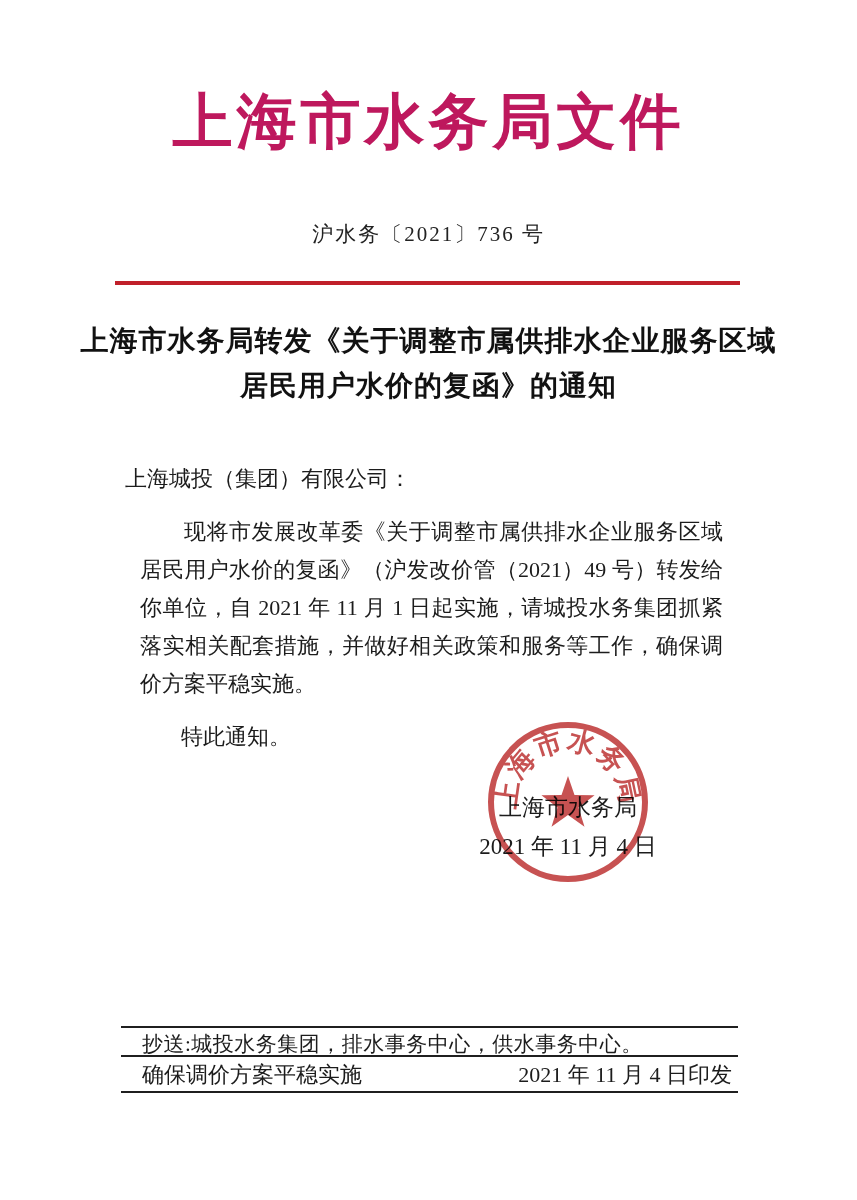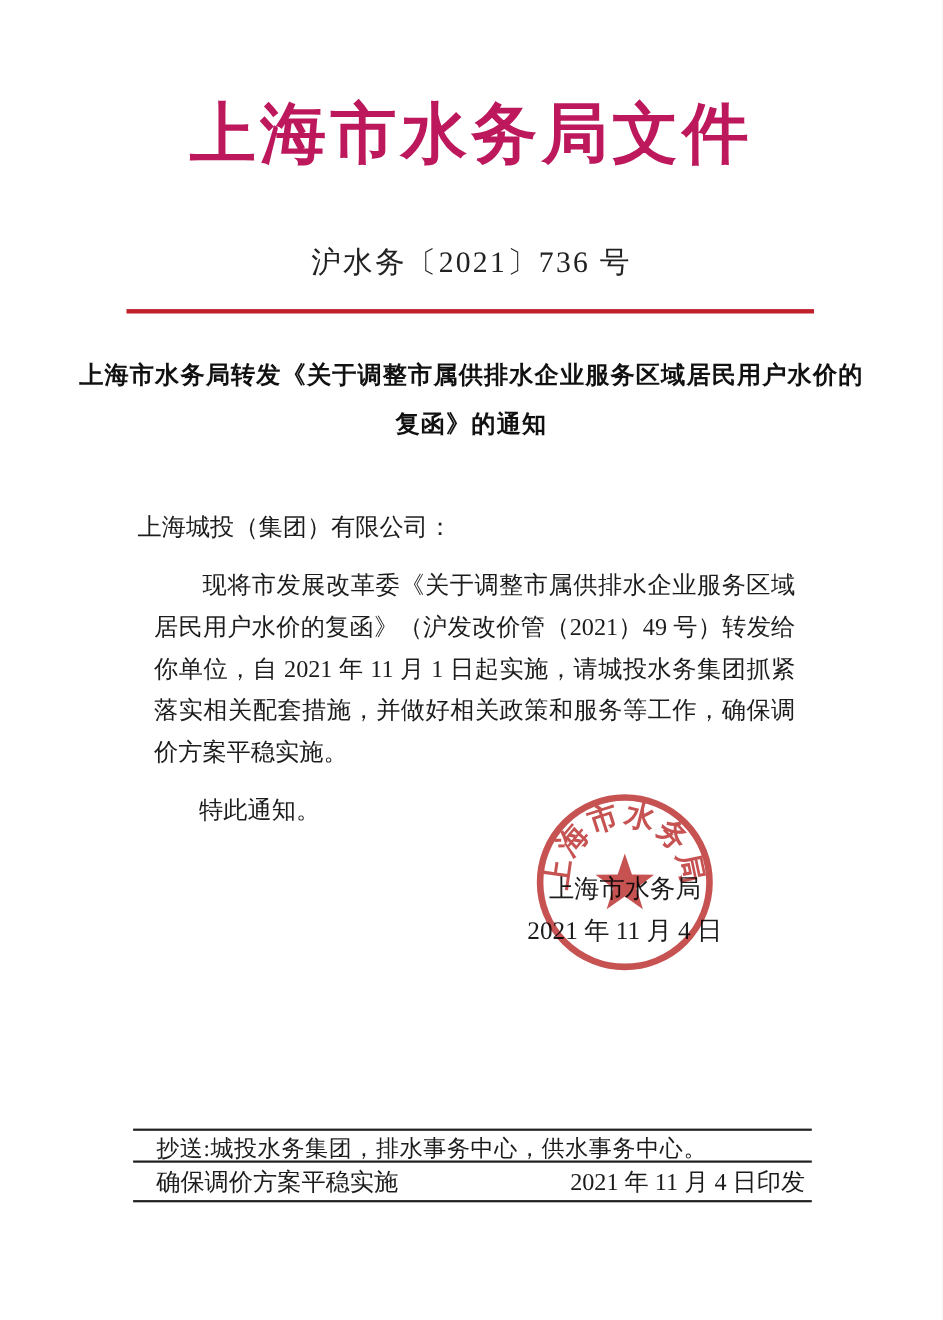--- a/index.html
+++ b/index.html
@@ -19,35 +19,35 @@
     text-align: center;
     font-size: 60px;
     font-weight: bold;
     letter-spacing: 4px;
     color: #be185d;
   }
   .doc-number {
     position: absolute;
     top: 220px; left: 0; width: 100%;
     text-align: center;
-    font-size: 27px;
+    font-size: 21px;
     letter-spacing: 2px;
     color: #222;
   }
   .red-line {
     position: absolute;
     top: 281px; left: 115px;
     width: 625px; height: 4px;
     background: #c0202a;
   }
   .doc-title {
     position: absolute;
     top: 318px; left: 70px; right: 70px;
     text-align: center;
-    font-size: 22px;
+    font-size: 28px;
     font-weight: bold;
     line-height: 45px;
     letter-spacing: 1px;
     color: #111;
   }
   .body-block {
     position: absolute;
     top: 460px; left: 125px;
     width: 613px;
     font-size: 22px;

